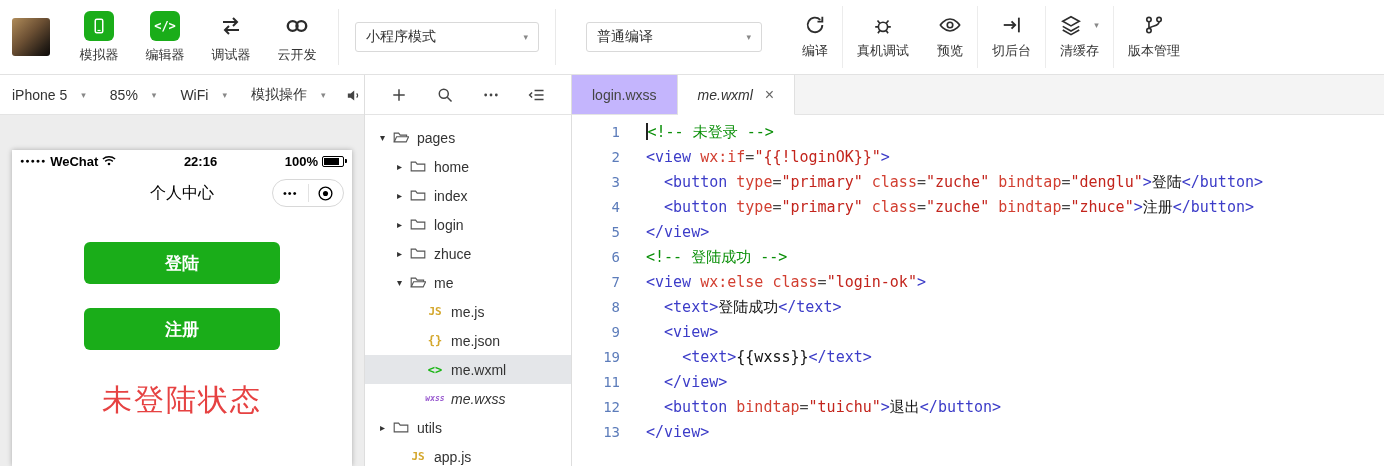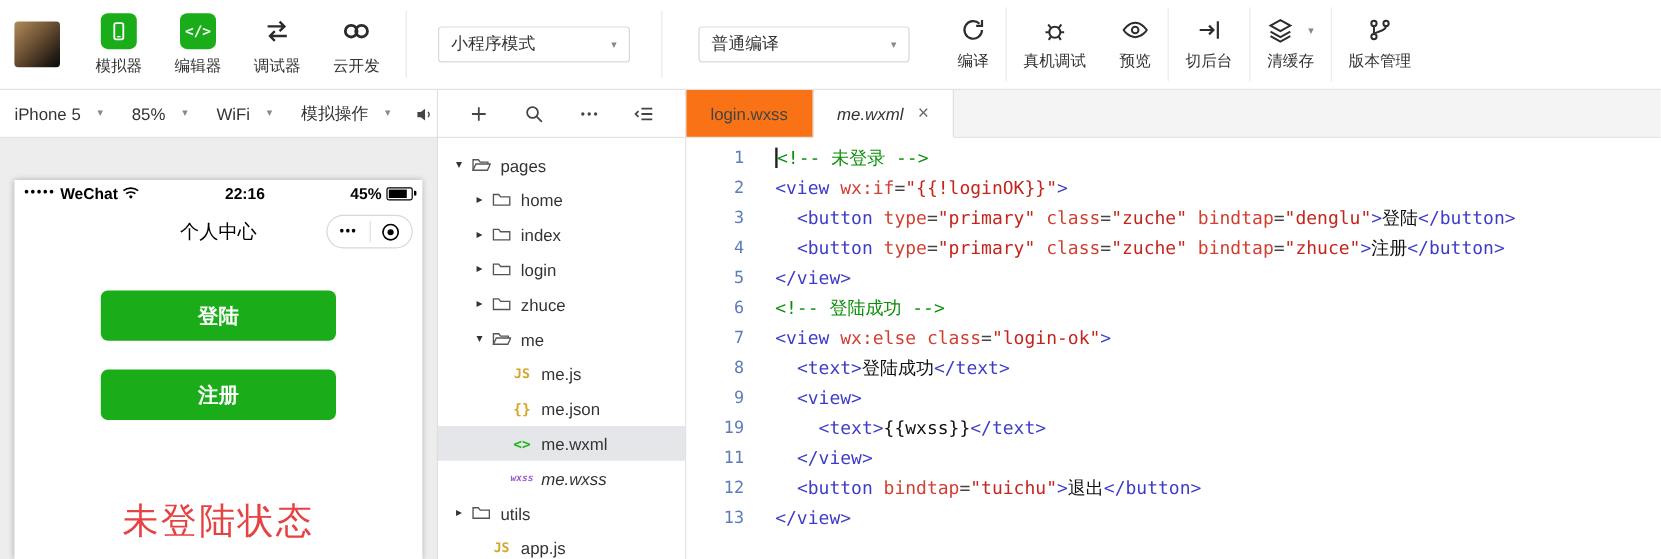--- a/index.html
+++ b/index.html
@@ -17,21 +17,21 @@
           background:linear-gradient(135deg,#b08c5a 0%,#6b4f33 45%,#2a2118 80%,#0c0a08 100%)}
   .navbtn{width:66px;height:62px;display:flex;flex-direction:column;align-items:center;justify-content:center;gap:5px;
           background:none;border:none;font-size:13px;color:#333;cursor:pointer;font-family:inherit}
   .tile{width:30px;height:30px;border-radius:6px;display:flex;align-items:center;justify-content:center}
   .tile.green{background:var(--green);color:#fff}
   .tile.plain{color:#2b2b2b}
   .code-glyph{font-family:"DejaVu Sans Mono",monospace;font-size:12px;font-weight:bold}
   .vdiv{width:1px;height:56px;background:#e9e9e9;margin:0 8px;flex:0 0 auto}
   .select{height:30px;border:1px solid #d9d9d9;border-radius:3px;display:flex;align-items:center;justify-content:space-between;
           padding:0 10px;font-size:14px;color:#333;background:#fff;cursor:pointer}
-  .select.mode{width:160px;margin:0 18px}
+  .select.mode{width:184px;margin:0 8px}
   .select.compile{width:176px;margin:0 12px 0 22px}
   .caret{font-size:9px;color:#888;margin-left:8px}
   .actions{display:flex;align-items:center;margin-left:14px;height:100%}
   .actbtn{height:62px;padding:0 14px;display:flex;flex-direction:column;align-items:center;justify-content:center;gap:6px;
           background:none;border:none;font-size:13px;color:#333;cursor:pointer;font-family:inherit;white-space:nowrap}
   .actbtn.sep{border-left:1px solid #ececec}
   .ic{display:flex;align-items:center;justify-content:center;color:#2d2d2d}
   .ic svg{display:block}
   .icrow{display:flex;align-items:center;gap:4px}
 
@@ -54,41 +54,41 @@
   .navrow{height:42px;position:relative;display:flex;align-items:center;justify-content:center;font-size:16px;color:#000}
   .capsule{position:absolute;right:8px;top:7px;width:72px;height:28px;border:1px solid #d8d8d8;border-radius:14px;
            display:flex;align-items:center;background:#fff;overflow:hidden}
   .cap-dots{flex:1;text-align:center;font-size:11px;letter-spacing:1px;color:#000;cursor:pointer;line-height:28px}
   .cap-div{width:1px;height:18px;background:#e2e2e2}
   .cap-rec{flex:1;display:flex;align-items:center;justify-content:center;cursor:pointer}
   .pbtn{display:block;width:196px;height:42px;margin:0 auto;background:var(--green);color:#fff;font-size:17px;font-weight:bold;
         border:none;border-radius:6px;cursor:pointer;font-family:inherit}
   .pbtn.login{margin-top:28px}
   .pbtn.reg{margin-top:24px}
-  .redtext{margin-top:64px;text-align:center;font-size:30px;color:var(--red);letter-spacing:2px}
+  .redtext{margin-top:30px;text-align:center;font-size:30px;color:var(--red);letter-spacing:2px}
 
   
   .treepanel{width:207px;flex:0 0 auto;display:flex;flex-direction:column;background:#fff;border-right:1px solid #dedede}
   .treebar{height:40px;flex:0 0 auto;display:flex;align-items:center;justify-content:space-between;padding:0 22px;border-bottom:1px solid #e4e4e4}
   .tico{width:24px;height:24px;display:flex;align-items:center;justify-content:center;color:#444;cursor:pointer}
   .treelist{flex:1;padding-top:8px;font-size:14px;color:#333;overflow:hidden}
   .tree-row{height:29px;display:flex;align-items:center;cursor:pointer;white-space:nowrap}
   .tree-row.selected{background:#e4e6e9}
   .arrow{width:15px;font-size:10px;color:#333;text-align:center;flex:0 0 auto}
   .ficon{width:22px;display:flex;align-items:center;justify-content:center;margin-right:5px;flex:0 0 auto}
   .fi{font-weight:bold;font-family:"DejaVu Sans Mono",monospace;line-height:1}
   .fi-js{color:#d4a72c;font-size:11px}
   .fi-json{color:#d4a72c;font-size:12px}
   .fi-wxml{color:#18b513;font-size:12px}
   .fi-wxss{color:#9a5cd0;font-size:8px}
 
   
   .editorpanel{flex:1;display:flex;flex-direction:column;min-width:0;background:#fff}
   .tabbar{height:40px;flex:0 0 auto;display:flex;background:#f4f4f4;border-bottom:1px solid #e4e4e4}
-  .tab{display:flex;align-items:center;gap:12px;padding:0 20px;font-size:14px;color:#444;background:#f97316;border-right:1px solid #e0e0e0;cursor:pointer}
+  .tab{display:flex;align-items:center;gap:12px;padding:0 20px;font-size:14px;color:#444;background:#c4b5fd;border-right:1px solid #e0e0e0;cursor:pointer}
   .tab.active{background:#fff;color:#333;font-style:italic;margin-bottom:-1px;border-bottom:1px solid #fff}
   .tab .close{font-style:normal;color:#666;font-size:16px;cursor:pointer}
   .code{flex:1;padding-top:5px;font-family:"DejaVu Sans Mono",monospace;font-size:15px;overflow:hidden}
   .code-line{display:flex;height:25px;line-height:25px}
   .ln{width:48px;text-align:right;color:var(--line-number);font-size:14px;flex:0 0 auto;user-select:none}
   .lc{white-space:pre;padding-left:26px}
   .tok-tag{color:var(--tag)}
   .tok-attr{color:var(--attr)}
   .tok-string{color:var(--string)}
   .tok-comment{color:var(--comment)}
@@ -255,21 +255,21 @@
               <span>
                 <svg viewBox="0 0 16 12" width="14" height="11">
                     <path d="M1 4.2a11 11 0 0 1 14 0" fill="none" stroke="#000" stroke-width="1.6"></path>
                     <path d="M3.6 7a7 7 0 0 1 8.8 0" fill="none" stroke="#000" stroke-width="1.6"></path>
                     <circle cx="8" cy="10" r="1.5" fill="#000"></circle>
                   </svg>
               </span>
             </span>
             <span class="st-time">22:16</span>
             <span class="st-right">
-              <span>45%</span>
+              <span>100%</span>
               <span class="batt">
                   <span class="batt-fill"></span>
                 </span>
             </span>
           </div>
 
           <div class="navrow">
             <span>个人中心</span>
             <span class="capsule">
               <span class="cap-dots">•••</span>

